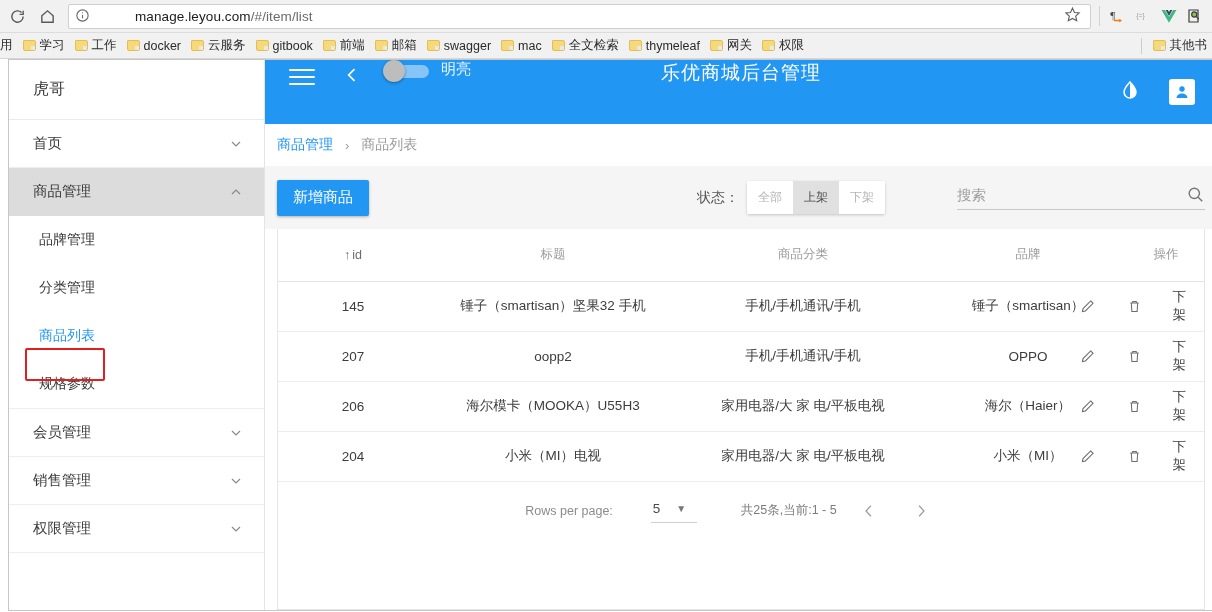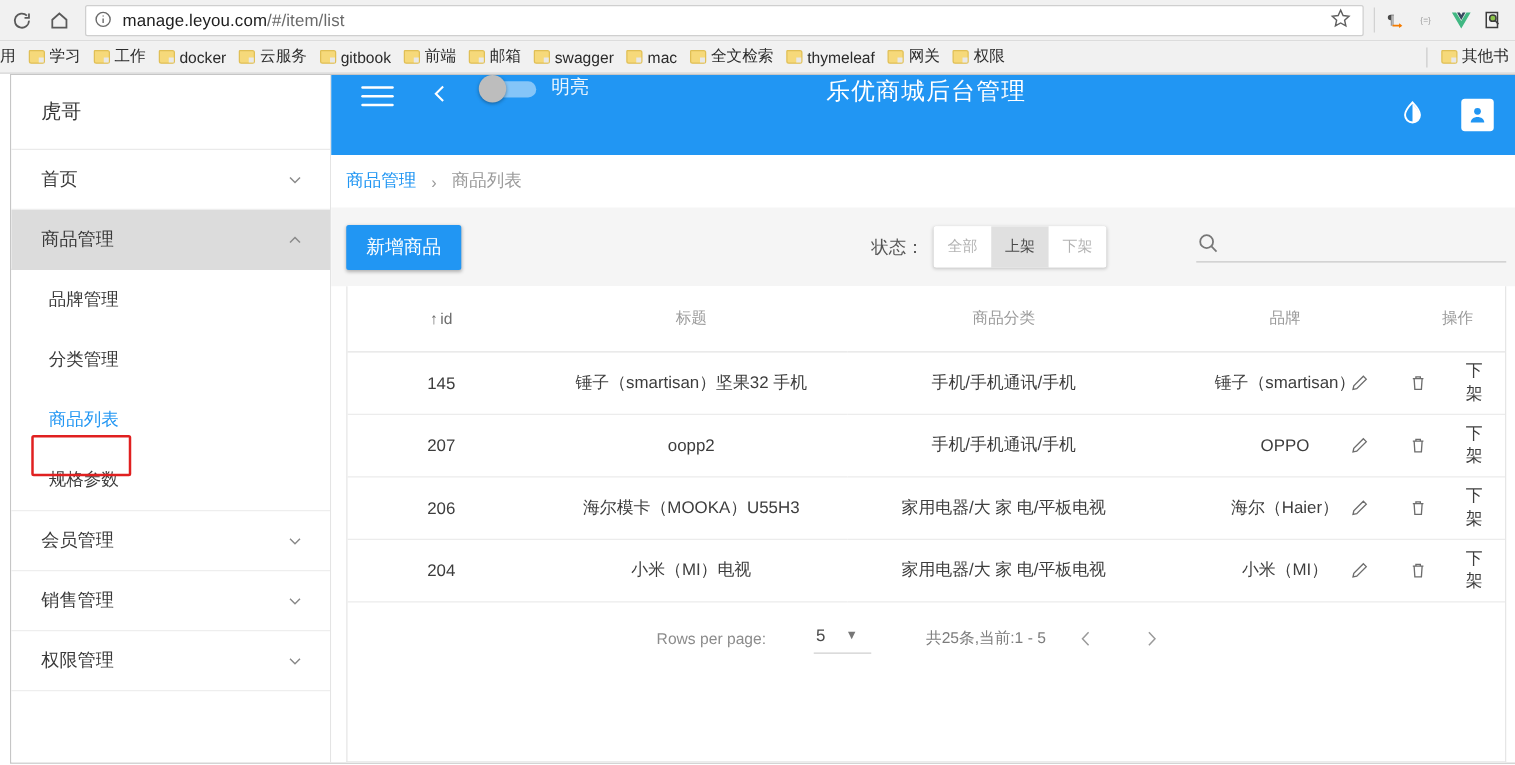--- a/index.html
+++ b/index.html
@@ -20,21 +20,21 @@
   }
   .nav-btn {
     width: 26px; height: 26px; margin-left: 4px;
     display: flex; align-items: center; justify-content: center;
     color: #5a5a5a;
   }
   .nav-btn svg { display: block; }
   .omnibox {
     flex: 1; height: 25px; margin: 0 6px 0 8px;
     background: #fff; border: 1px solid #cfcfcf; border-radius: 2px;
-    display: flex; align-items: center; padding: 4px 6px;
+    display: flex; align-items: center; padding: 4px 6px; gap: 37px;
   }
   .omni-info { width: 16px; height: 16px; flex: 0 0 16px; margin-right: 7px; color: #6b6b6b; }
   .omni-url { font-size: 13.5px; color: #202020; white-space: nowrap; letter-spacing: .1px; }
   .omni-url .dim { color: #6a6a6a; }
   .omni-star { width: 20px; height: 20px; margin-left: auto; color: #5f5f5f; }
   .ext-icons { display: flex; align-items: center; gap: 4px; padding-right: 6px; }
   .ext { width: 22px; height: 22px; display: flex; align-items: center; justify-content: center; }
   .ext-sep { width: 1px; height: 20px; background: #d2d2d2; margin: 0 2px; }
 
   
@@ -445,20 +445,21 @@
         <button class="btn-primary">新增商品</button>
 
         <div class="filter-area">
           <span class="filter-label">状态：</span>
           <div class="btn-group">
             <button>全部</button>
             <button class="on">上架</button>
             <button>下架</button>
           </div>
           <div class="search-wrap">
+            <input type="text" placeholder="搜索" style="">
             <span class="search-icon">
               <svg width="19" height="19" viewBox="0 0 24 24" fill="none" stroke="currentColor" stroke-width="1.8">
                 <circle cx="10.5" cy="10.5" r="6.5"></circle>
                   <line x1="15.4" y1="15.4" x2="20.5" y2="20.5"></line>
               </svg>
             </span>
           </div>
         </div>
       </div>
 

